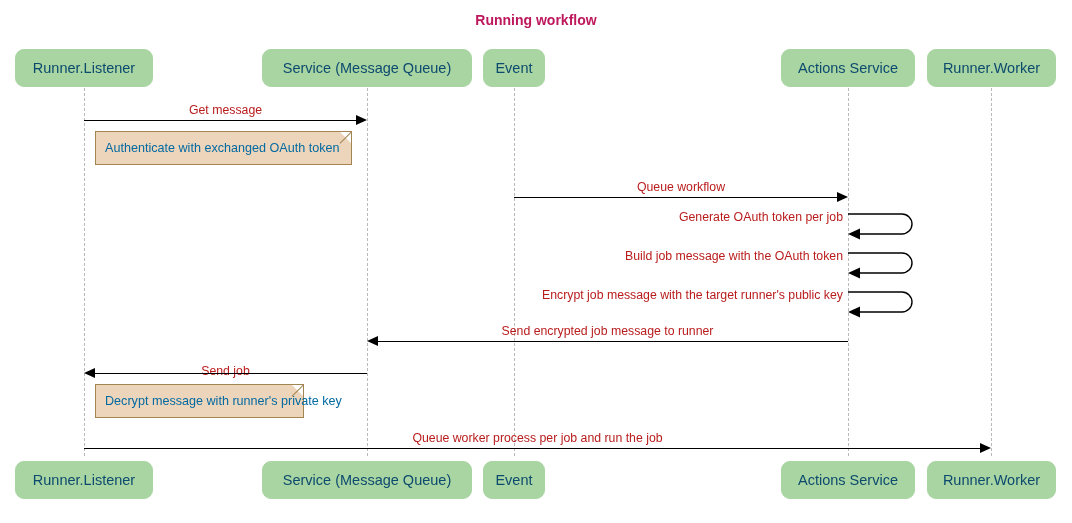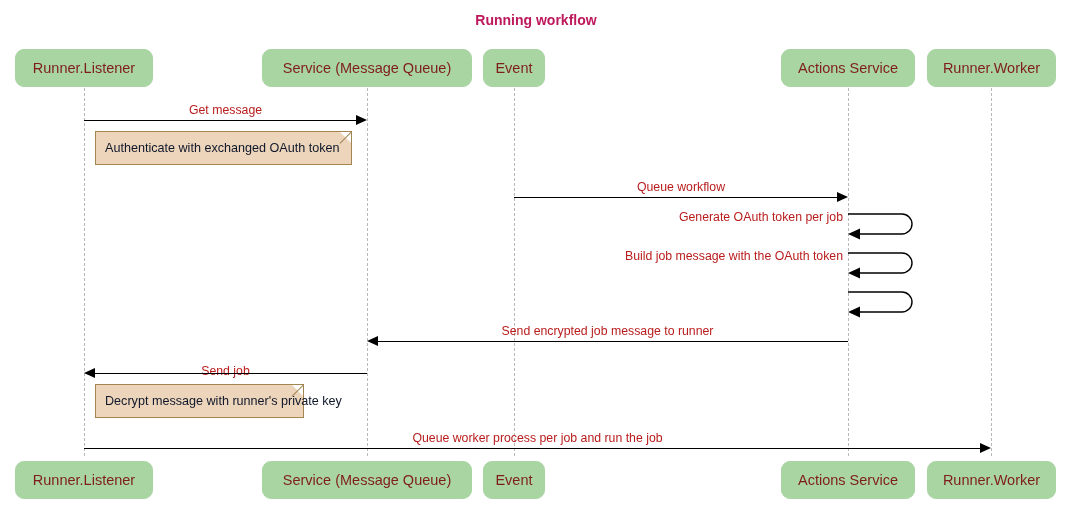--- a/index.html
+++ b/index.html
@@ -30,21 +30,21 @@
     font-weight: bold;
     color: #be185d;
     line-height: 18px;
   }
   .participant {
     position: absolute;
     box-sizing: border-box;
     background: #A9D5A2;
     border: 1px solid #A9D5A2;
     border-radius: 9px;
-    color: #7f1d1d;
+    color: #0c4a6e;
     font-size: 14.5px;
     display: flex;
     align-items: center;
     justify-content: center;
     height: 38px;
     white-space: nowrap;
   }
   .lifeline {
     position: absolute;
     width: 0;
@@ -74,21 +74,21 @@
     border-left: 11px solid #000000;
   }
   .arrowhead.left {
     border-right: 11px solid #000000;
   }
   .note {
     position: absolute;
     box-sizing: border-box;
     background: #EDD5BB;
     border: 1px solid #A38552;
-    color: #0f172a;
+    color: #0369a1;
     font-size: 12.6px;
     display: flex;
     align-items: center;
     padding-left: 9px;
     height: 34px;
     white-space: nowrap;
   }
   .note-fold {
     position: absolute;
     top: 0;
@@ -181,20 +181,21 @@
   </div>
 
   <div class="msg-label" style="left:548px; top:249px; width:295px; text-align:right;">Build job message with the OAuth token</div>
   <div class="selfloop" style="left:846px; top:247px;">
     <svg width="76" height="32" viewBox="0 0 76 32">
       <path d="M2,6 L56,6 A10,10 0 0 1 56,26 L14,26" fill="none" stroke="#000000" stroke-width="1.4"></path>
       <polygon points="14,20.5 2,26 14,31.5" fill="#000000"></polygon>
     </svg>
   </div>
 
+  <div class="msg-label" style="left:458px; top:288px; width:385px; text-align:right;">Encrypt job message with the target runner's public key</div>
   <div class="selfloop" style="left:846px; top:286px;">
     <svg width="76" height="32" viewBox="0 0 76 32">
       <path d="M2,6 L56,6 A10,10 0 0 1 56,26 L14,26" fill="none" stroke="#000000" stroke-width="1.4"></path>
       <polygon points="14,20.5 2,26 14,31.5" fill="#000000"></polygon>
     </svg>
   </div>
 
   <div class="msg-label" style="left:367px; top:324px; width:481px;">Send encrypted job message to runner</div>
   <div class="msg-line" style="left:378px; top:341px; width:470px;"></div>
   <div class="arrowhead left" style="left:367px; top:335.5px;"></div>

